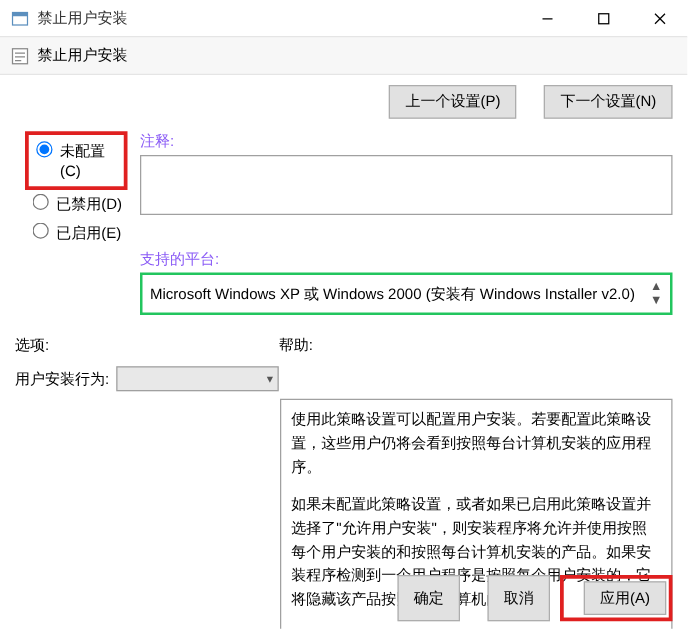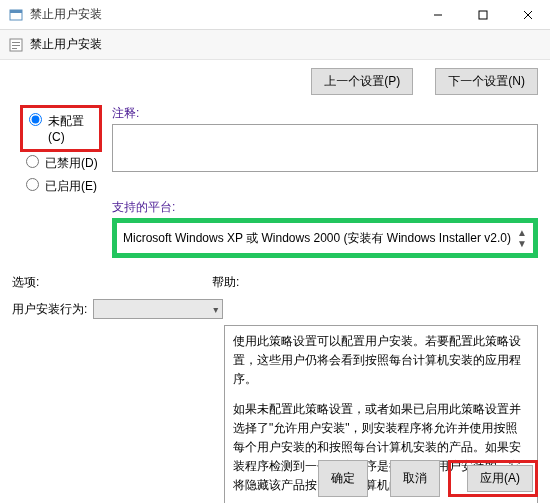--- a/index.html
+++ b/index.html
@@ -11,24 +11,24 @@
 .winbtn { width: 45px; display: flex; align-items: center; justify-content: center; color: #333; }
 .subhead { height: 30px; display: flex; align-items: center; padding: 0 8px; background: #f7f7f7; border-bottom: 1px solid #e5e5e5; }
 .subhead .sicon { width: 16px; height: 16px; margin-right: 6px; }
 .navbtns { display: flex; justify-content: flex-end; padding: 8px 12px 6px; gap: 8px; }
 .btn { border: 1px solid #adadad; background: #e1e1e1; padding: 4px 12px; cursor: pointer; margin-left: 14px; }
 .radiorow { display: flex; align-items: flex-start; gap: 6px; padding: 3px 0 3px 14px; }
 .radiorow input { margin: 0; }
 .hl { border: 3px solid #e02020; padding: 2px; margin-left: 8px; display: inline-block; }
 .radios { float: left; width: 90px; padding-top: 4px; }
 .right-of-radios { margin-left: 100px; }
-.label-col { color: #4c1d95; padding: 4px 0 2px; }
+.label-col { color: #8b5cf6; padding: 4px 0 2px; }
 .textarea-like { border: 1px solid #a0a0a0; background: #fff; width: 100%; height: 48px; resize: none; padding: 2px; }
-.supported { border: 5px solid #22c55e; background: #fff; padding: 4px 6px; display: flex; align-items: center; justify-content: space-between; }
-.midrow { display: flex; padding: 8px 12px 2px; }
+.supported { border: 2px solid #22c55e; background: #fff; padding: 4px 6px; display: flex; align-items: center; justify-content: space-between; }
+.midrow { display: flex; padding: 8px 12px 2px; gap: 11px; }
 .midrow .l { width: 200px; }
 .midrow .r { flex: 1; }
 .behavior { padding: 6px 12px; display: flex; align-items: center; gap: 6px; }
 .select-like { border: 1px solid #a0a0a0; background: #e8e8e8; width: 130px; height: 20px; display: flex; align-items: center; justify-content: flex-end; padding-right: 4px; }
 .helpbox { margin: 0 12px 0 224px; border: 1px solid #a0a0a0; height: 230px; overflow: auto; padding: 6px 8px; line-height: 1.6; }
 .helpbox p { margin-bottom: 10px; }
 .footer { position: absolute; bottom: 6px; right: 12px; display: flex; gap: 8px; }
 .footer .hl { margin-left: 0; }
 .upper { padding: 0 12px 8px; }
 .chev { font-size: 10px; color: #555; }

